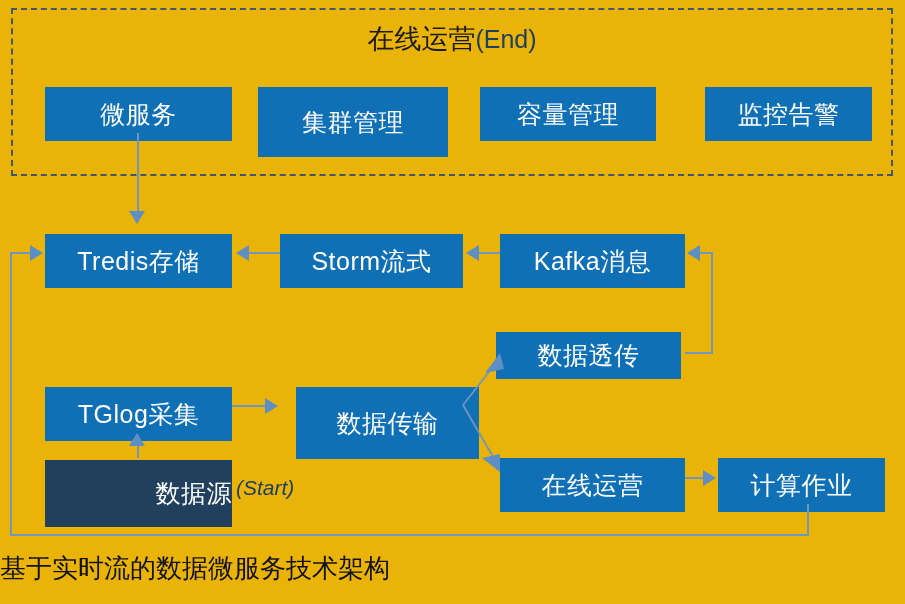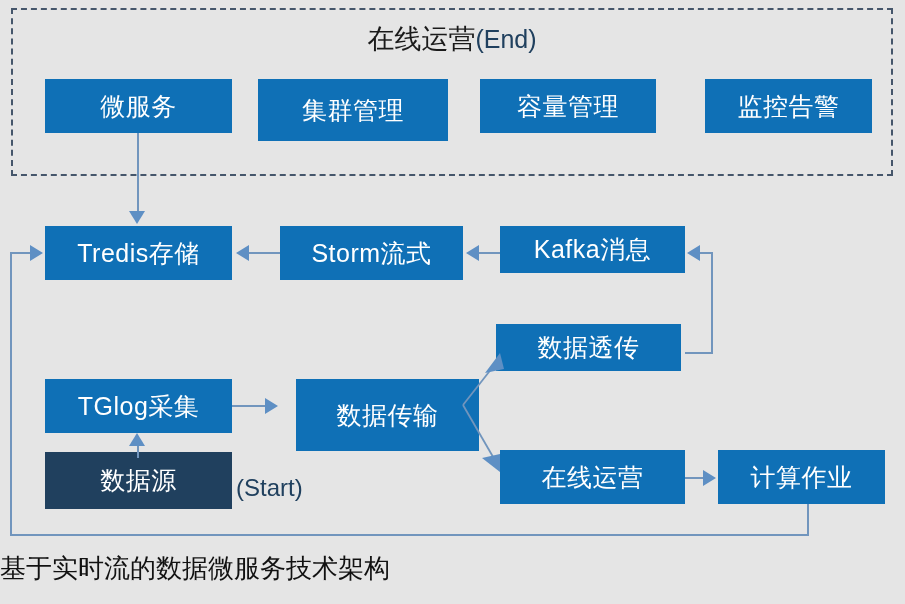--- a/index.html
+++ b/index.html
@@ -8,21 +8,21 @@
     padding: 0;
     background: #ffffff;
   }
   body {
     font-family: "Liberation Sans", "DejaVu Sans", sans-serif;
   }
   #canvas {
     position: relative;
     width: 905px;
     height: 604px;
-    background: #e5e5e5;
+    background: #eab308;
     overflow: hidden;
   }
   
   .group-box {
     position: absolute;
     left: 11px;
     top: 8px;
     width: 882px;
     height: 168px;
     border: 2px dashed #45566b;
@@ -51,20 +51,21 @@
     display: flex;
     align-items: center;
     justify-content: center;
     color: #ffffff;
     background: #0f70b6;
     font-size: 25px;
     line-height: 1;
     letter-spacing: 0.5px;
     white-space: nowrap;
     text-align: center;
+    margin-top: 8px;
   }
   .node.dark {
     background: #20405e;
   }
   
   .line {
     position: absolute;
     background: #7195bd;
   }
   .line.h { height: 1.6px; }
@@ -98,24 +99,25 @@
     position: absolute;
     left: 0;
     top: 0;
     width: 905px;
     height: 604px;
     pointer-events: none;
   }
   
   .annot {
     position: absolute;
-    font-size: 24px;
+    font-size: 21px;
     line-height: 28px;
     color: #20405e;
     white-space: nowrap;
+    font-style: italic;
   }
   
   .caption {
     position: absolute;
     left: 0;
     top: 551px;
     width: 905px;
     text-align: left;
     font-size: 26px;
     line-height: 34px;
@@ -127,37 +129,37 @@
 <body>
 
 <div id="canvas">
 
   <div class="group-box"></div>
   <div class="group-title"><span>在线运营</span><span class="suffix">(End)</span></div>
 
   <div class="node" style="left:45px; top:79px; width:187px; height:54px;">
     <span>微服务</span>
   </div>
-  <div class="node" style="left:258px; top:79px; width:190px; height:62px;">
+  <div class="node" style="left:258px; top:79px; width:190px; height:70px;">
     <span>集群管理</span>
   </div>
   <div class="node" style="left:480px; top:79px; width:176px; height:54px;">
     <span>容量管理</span>
   </div>
   <div class="node" style="left:705px; top:79px; width:167px; height:54px;">
     <span>监控告警</span>
   </div>
 
   <div class="node" style="left:280px; top:226px; width:183px; height:54px;">
     <span>Storm流式</span>
   </div>
   <div class="node" style="left:45px; top:226px; width:187px; height:54px;">
     <span>Tredis存储</span>
   </div>
-  <div class="node" style="left:500px; top:226px; width:185px; height:47px;">
+  <div class="node" style="left:500px; top:226px; width:185px; height:54px;">
     <span>Kafka消息</span>
   </div>
 
   <div class="node" style="left:496px; top:324px; width:185px; height:47px;">
     <span>数据透传</span>
   </div>
 
   <div class="node" style="left:45px; top:379px; width:187px; height:54px;">
     <span>TGlog采集</span>
   </div>
@@ -165,21 +167,21 @@
     <span>数据传输</span>
   </div>
 
   <div class="node" style="left:500px; top:450px; width:185px; height:54px;">
     <span>在线运营</span>
   </div>
   <div class="node" style="left:718px; top:450px; width:167px; height:54px;">
     <span>计算作业</span>
   </div>
 
-  <div class="node dark" style="left:45px; top:452px; width:187px; height:57px;">
+  <div class="node dark" style="left:45px; top:452px; width:187px; height:67px;justify-content:flex-end;">
     <span>数据源</span>
   </div>
   <div class="annot" style="left:236px; top:474px;">(Start)</div>
 
   <div class="line v" style="left:137px; top:133px; height:80px;"></div>
   <div class="arrow down" style="left:129px; top:211px;"></div>
 
   <div class="line h" style="left:249px; top:252px; width:31px;"></div>
   <div class="arrow left" style="left:236px; top:245px;"></div>
 

